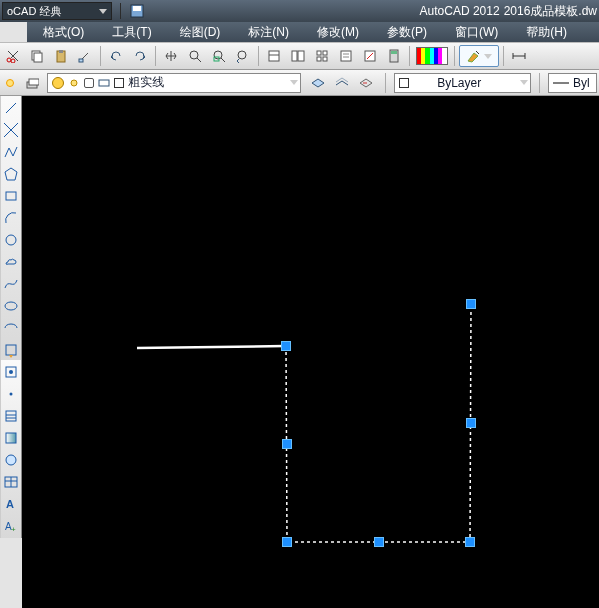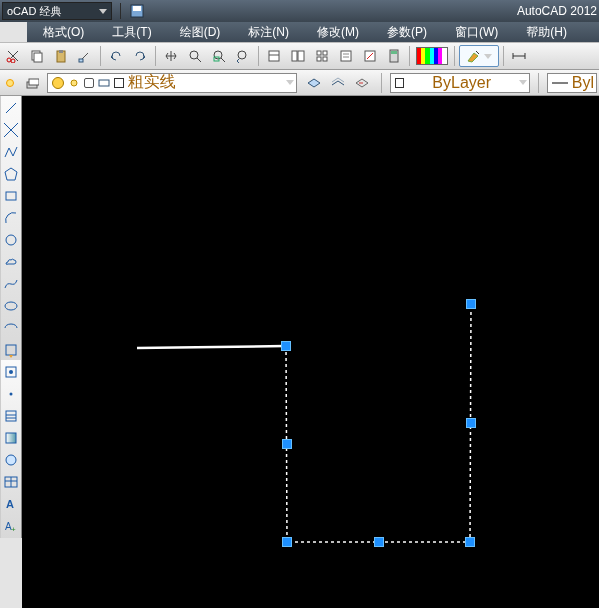--- a/index.html
+++ b/index.html
@@ -110,22 +110,22 @@
     padding: 0 2px;
     gap: 6px;
   }
   .prop-dd {
     height: 20px;
     background: #fff;
     border: 1px solid #888;
     display: flex; align-items: center;
     padding: 0 2px 0 4px;
     gap: 4px;
-    font-size: 16px;
-    color: #a16207;
+    font-size: 12px;
+    color: #0f172a;
   }
   .sun-icon {
     width:16px;height:16px;
     position:relative;
   }
   .sun-icon::before{
     content:"";position:absolute;left:4px;top:4px;width:6px;height:6px;
     border:1px solid #f2a000;border-radius:50%;background:#ffe27a;
   }
   .dd-arrow { margin-left:auto; }
@@ -187,20 +187,21 @@
   </div>
   <div class="mini-divider"></div>
   <div class="tiny-icon">
     <svg width="14" height="14">
         <rect x="1" y="1" width="12" height="12" fill="#7aa7d6" stroke="#234"></rect>
         <rect x="3" y="2" width="8" height="5" fill="#fff"></rect>
       </svg>
   </div>
   <div class="title-right">
     <span>AutoCAD 2012</span>
+    <span>2016成品模板.dw</span>
   </div>
 </div>
 
 <div class="menubar">
   <span class="menu-item">格式(O)</span>
   <span class="menu-item">工具(T)</span>
   <span class="menu-item">绘图(D)</span>
   <span class="menu-item">标注(N)</span>
   <span class="menu-item">修改(M)</span>
   <span class="menu-item">参数(P)</span>

